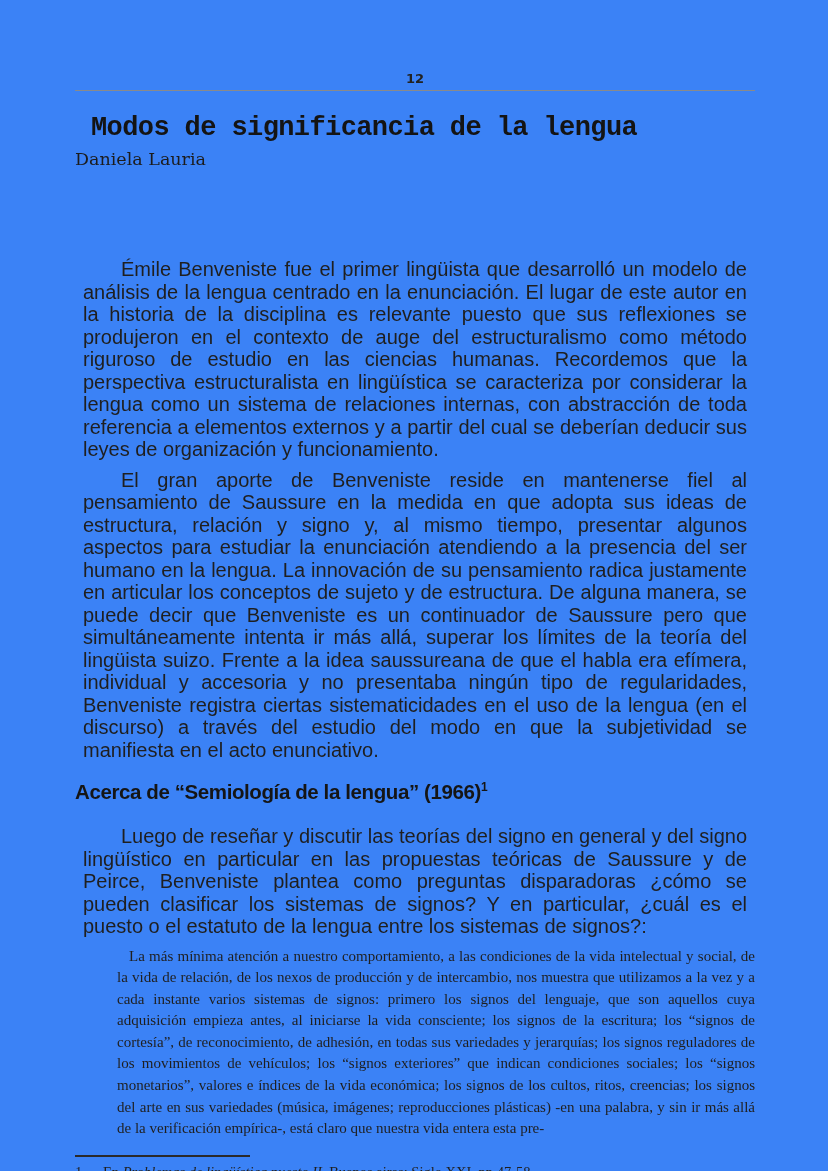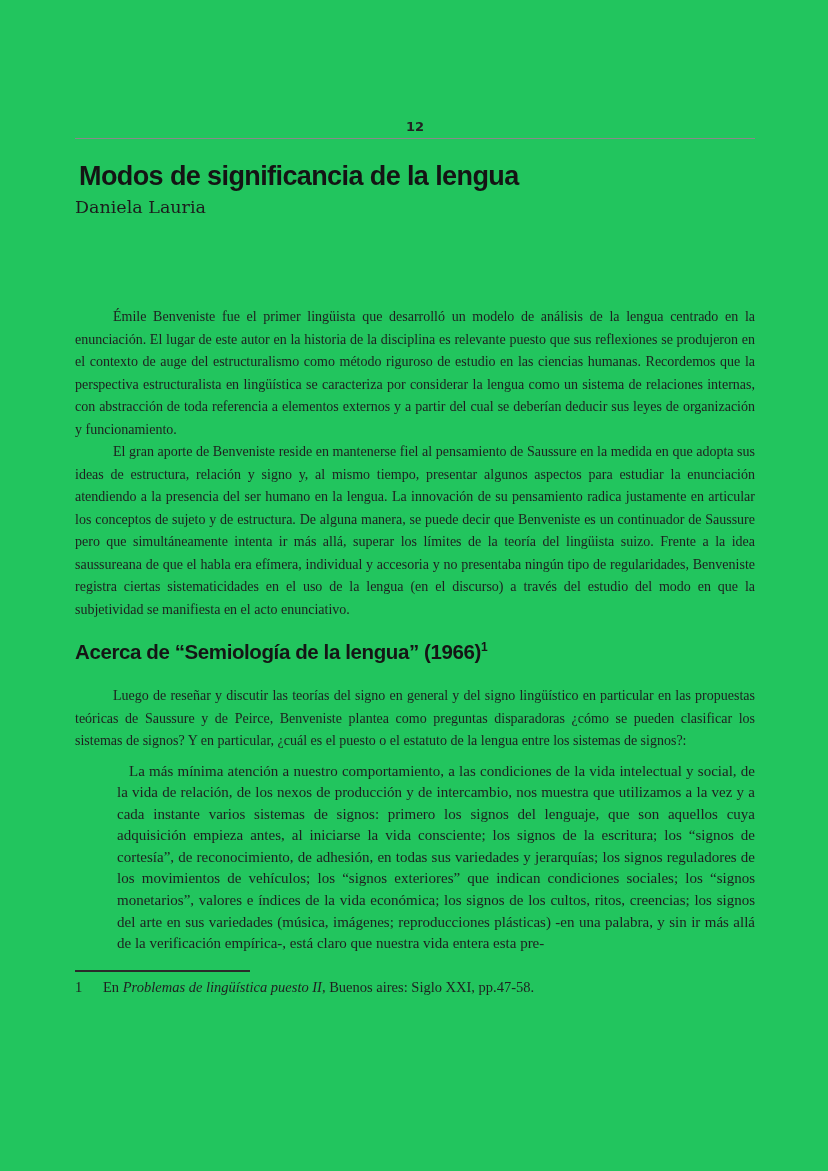--- a/index.html
+++ b/index.html
@@ -10,64 +10,64 @@
     width: 828px;
     height: 1171px;
     background: #ffffff;
     overflow: hidden;
   }
   .page {
     position: relative;
     box-sizing: border-box;
     width: 828px;
     height: 1171px;
-    padding: 120px 73px 0 75px;
-    background: #22c55e;
+    padding: 72px 73px 0 75px;
+    background: #3b82f6;
     color: #1c1c1c;
   }
   
   .page-number {
     text-align: center;
     font-family: "DejaVu Sans", sans-serif;
     font-weight: bold;
     font-size: 13px;
     line-height: 14px;
     color: #222;
     margin-bottom: 4px;
   }
   .header-rule {
     border: none;
     border-top: 1.5px solid #8a8a8a;
     margin: 0;
   }
   
   .chapter-title {
-    margin: 21px 0 0 4px;
-    font-family: Liberation Sans, sans-serif;
+    margin: 21px 0 0 16px;
+    font-family: Liberation Mono, monospace;
     font-weight: bold;
     font-size: 27px;
     line-height: 33px;
     letter-spacing: -0.6px;
     color: #141414;
   }
   .chapter-author {
     margin-top: 4px;
     font-family: "DejaVu Serif", "Liberation Serif", serif;
     font-size: 17.5px;
     line-height: 20px;
     color: #1c1c1c;
   }
   
   main {
     margin-top: 89px;
   }
   p.body-para {
-    margin: 0;
-    font-family: Liberation Serif, serif;
-    font-size: 14px;
+    margin: 8px;
+    font-family: Liberation Sans, sans-serif;
+    font-size: 20px;
     line-height: 22.5px;
     text-align: justify;
     text-indent: 38px;
     color: #1f1f1f;
     hyphens: auto;
   }
   h2.section-heading {
     margin: 19px 0 21px 0;
     font-family: "Liberation Sans", sans-serif;
     font-weight: bold;

